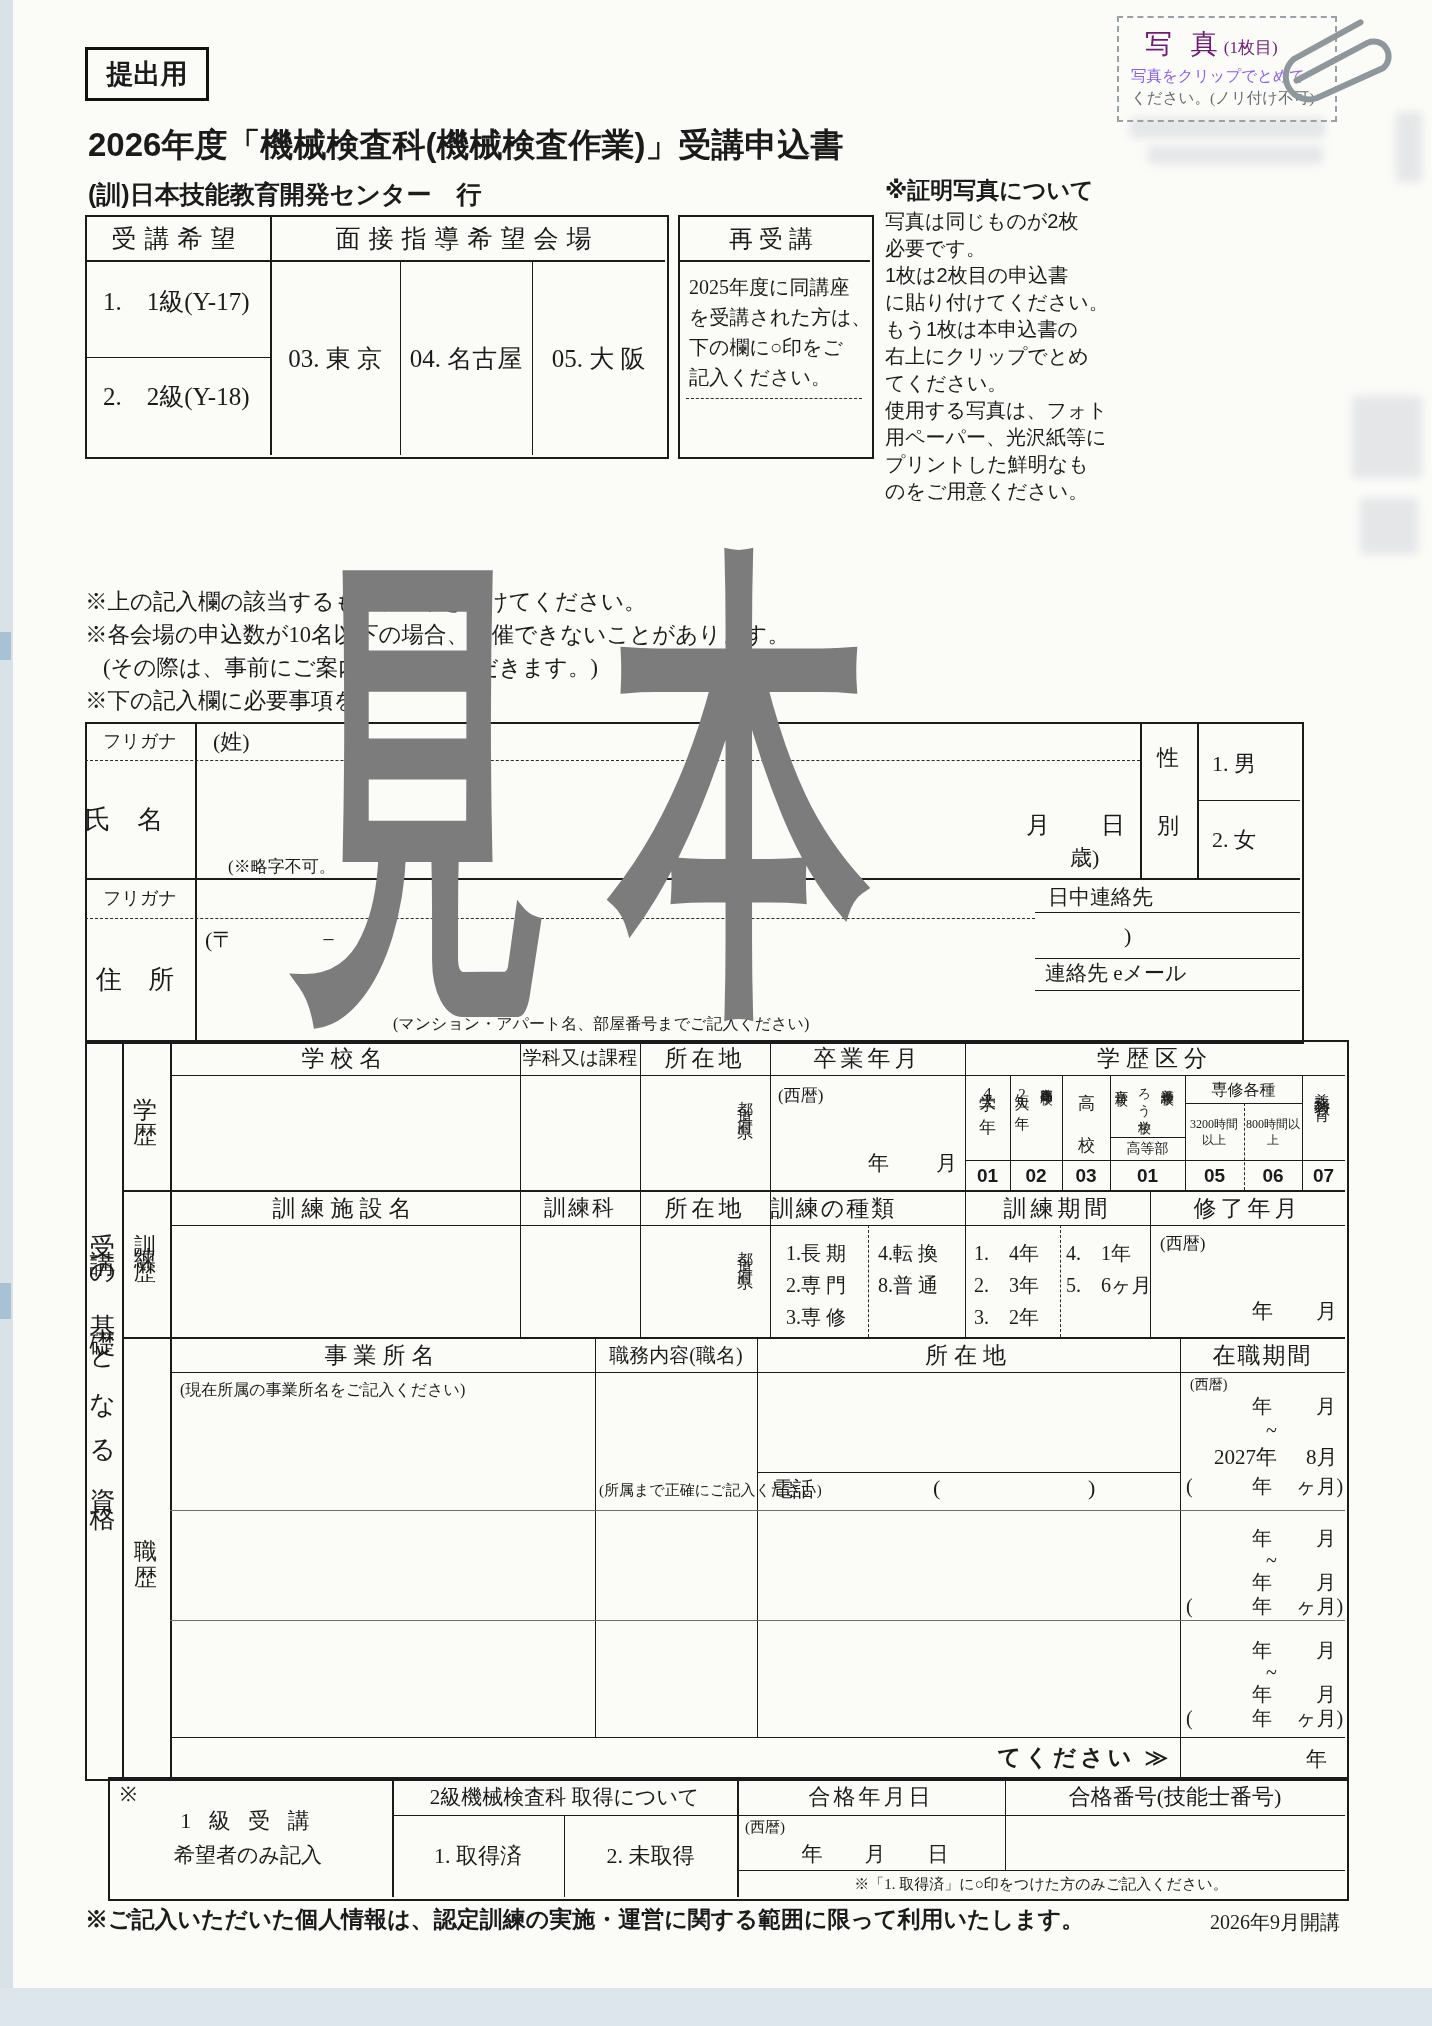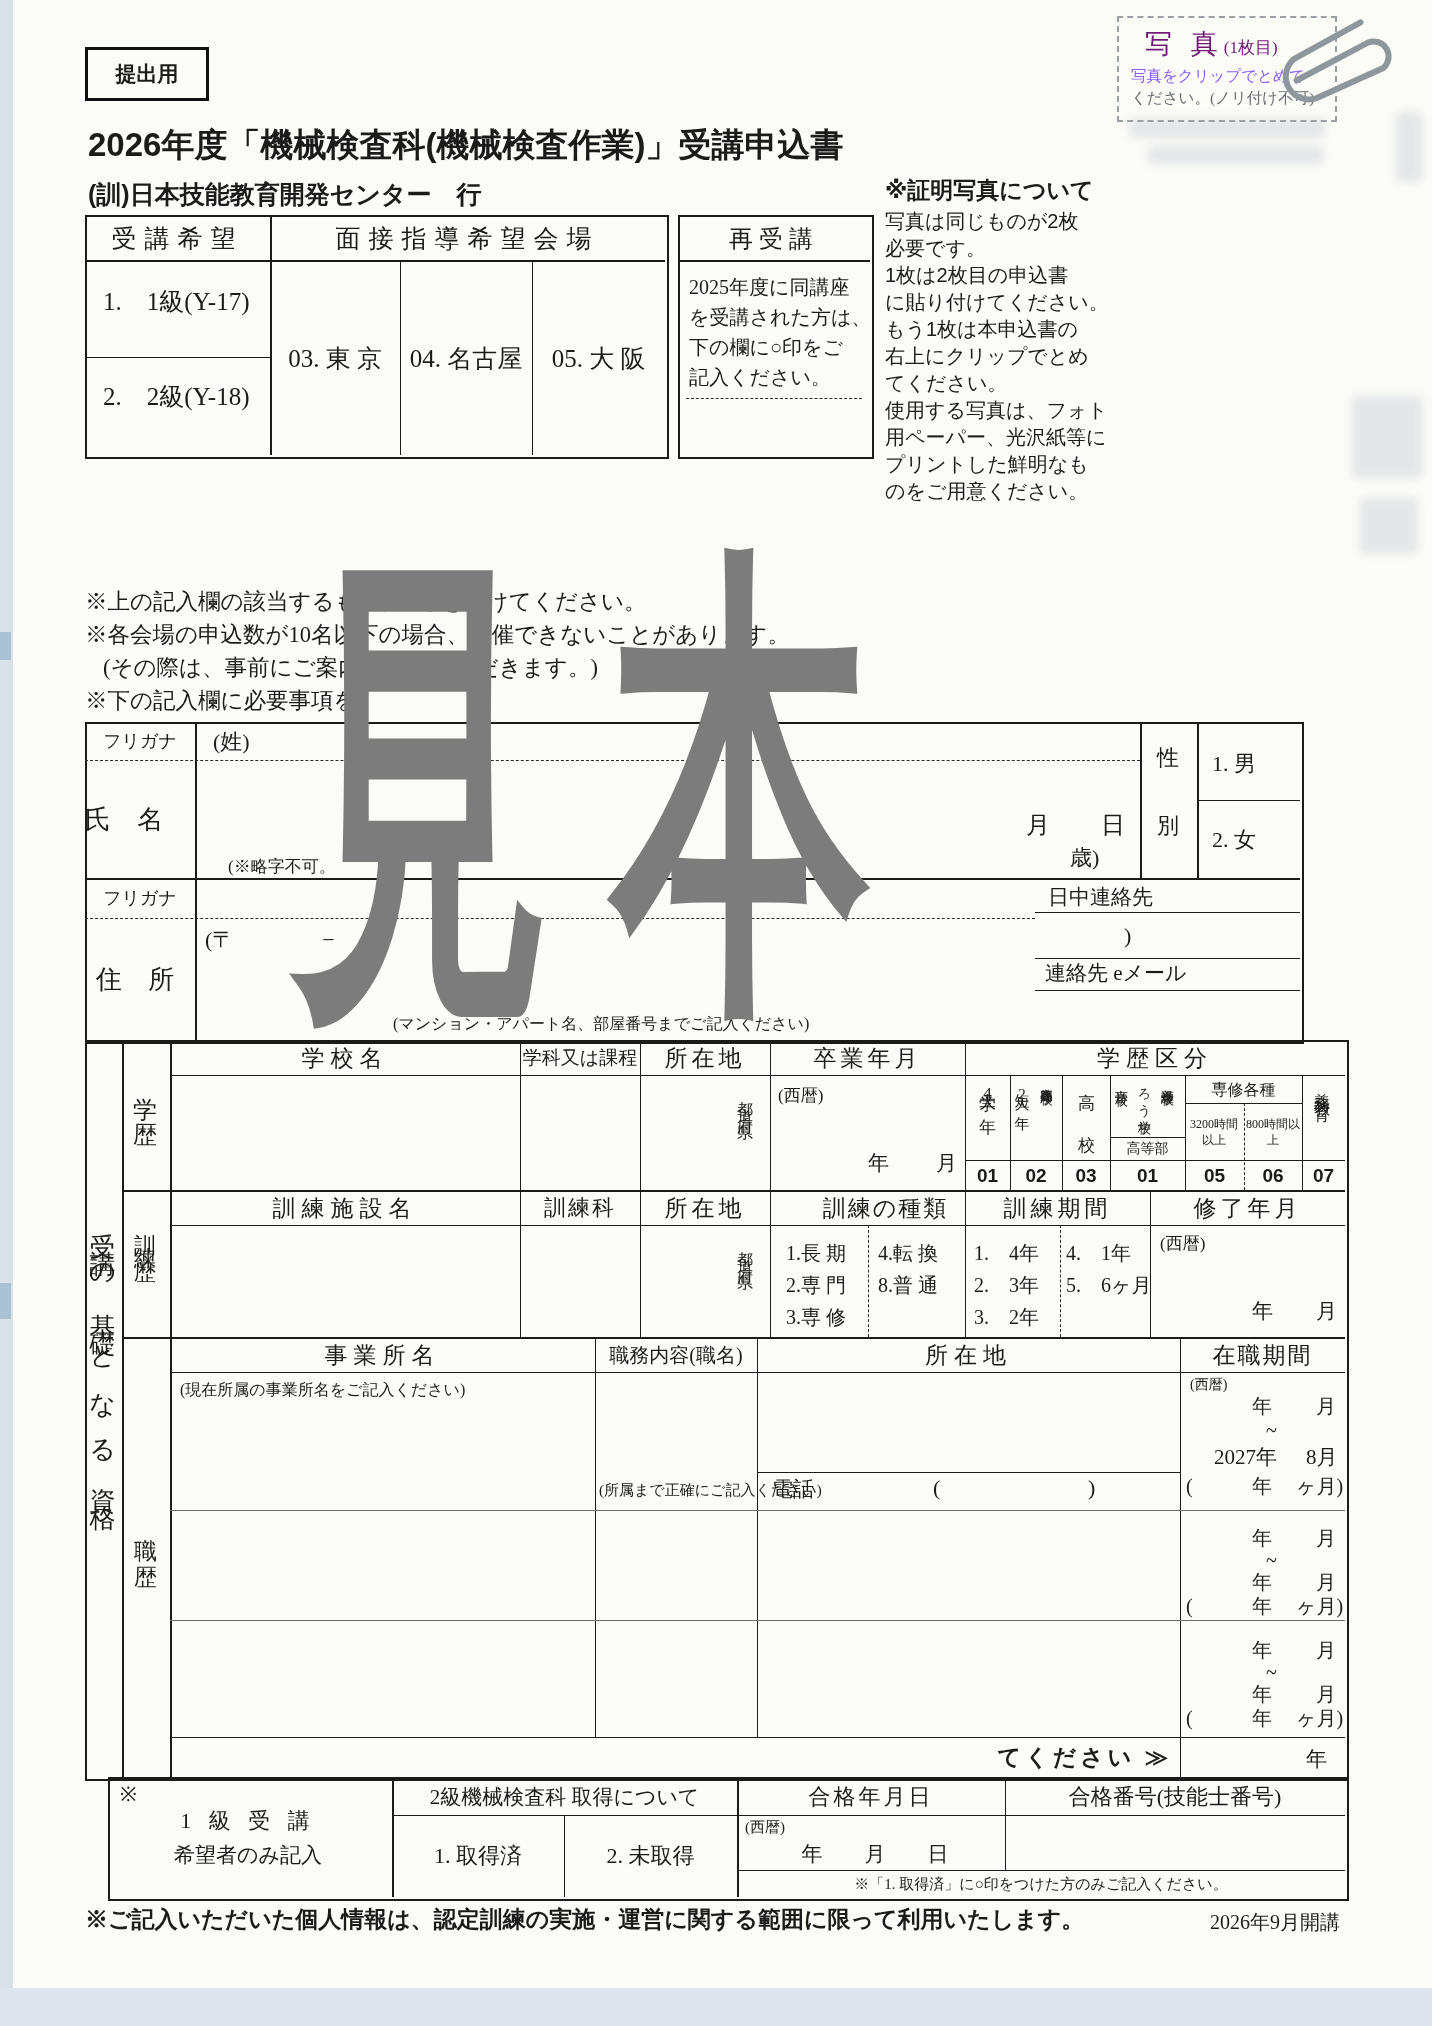--- a/index.html
+++ b/index.html
@@ -31,21 +31,21 @@
   <div class="strip" style="left:0;top:0;width:13px;height:2026px;opacity:.75"></div>
   <div class="strip" style="left:0;top:632px;width:11px;height:28px;background:#a9c1d4"></div>
   <div class="strip" style="left:0;top:1283px;width:11px;height:36px;background:#a9c1d4"></div>
   <div class="strip" style="left:0;top:1988px;width:1432px;height:38px;background:#dde6ec"></div>
   <div class="ghost" style="left:1130px;top:118px;width:195px;height:20px"></div>
   <div class="ghost" style="left:1148px;top:146px;width:175px;height:18px"></div>
   <div class="ghost" style="left:1396px;top:112px;width:26px;height:70px"></div>
   <div class="ghost" style="left:1352px;top:396px;width:70px;height:82px"></div>
   <div class="ghost" style="left:1360px;top:498px;width:58px;height:56px"></div>
 
-  <div class="c g b" style="left:85px;top:47px;width:118px;height:48px;border:3px solid #111;font-size:21px">
+  <div class="c g b" style="left:85px;top:47px;width:118px;height:48px;border:3px solid #111;font-size:27px">
       <span>提出用</span>
     </div>
 
   <div class="a" style="left:1117px;top:16px;width:216px;height:102px;border:2px dashed #99a0a6">
     <div class="a" style="left:26px;top:10px;color:#701a75;font-size:27px;letter-spacing:6px"><span>写 真</span><span style="font-size:17px;letter-spacing:0">(1枚目)</span></div>
     <div class="a" style="left:12px;top:48px;color:#8b5cf6;font-size:15.5px">写真をクリップでとめて</div>
     <div class="a" style="left:12px;top:70px;color:#666c71;font-size:15.5px">ください。(ノリ付け不可)</div>
   </div>
   <svg class="a" style="left:1286px;top:12px;transform:rotate(14deg)" width="120" height="104" viewBox="0 0 120 104">
     <path d="M16 80 L76 26 a15 15 0 0 1 21 21 L40 92 a23 23 0 0 1 -32 -32 L64 8" fill="none" stroke="#8e979c" stroke-width="6" stroke-linecap="round"></path>
@@ -192,21 +192,21 @@
   <div class="vl w1" style="left:520px;top:1190px;height:147px"></div>
   <div class="vl w1" style="left:640px;top:1190px;height:147px"></div>
   <div class="vl w1" style="left:770px;top:1190px;height:147px"></div>
   <div class="vl w1" style="left:965px;top:1190px;height:147px"></div>
   <div class="vl w1" style="left:1150px;top:1190px;height:147px"></div>
   <div class="dv" style="left:868px;top:1225px;height:112px;border-left-width:1.5px"></div>
   <div class="dv" style="left:1060px;top:1225px;height:112px;border-left-width:1.5px"></div>
   <div class="c" style="left:170px;top:1192px;width:350px;height:32px;font-size:23px;letter-spacing:6px">訓練施設名</div>
   <div class="c" style="left:520px;top:1192px;width:120px;height:32px;font-size:22px;letter-spacing:2px">訓練科</div>
   <div class="c" style="left:640px;top:1192px;width:130px;height:32px;font-size:23px;letter-spacing:4px">所在地</div>
-  <div class="c" style="left:788px;top:1192px;width:195px;height:32px;font-size:23px;letter-spacing:2px">訓練の種類</div>
+  <div class="c" style="left:736px;top:1192px;width:195px;height:32px;font-size:23px;letter-spacing:2px">訓練の種類</div>
   <div class="c" style="left:965px;top:1192px;width:185px;height:32px;font-size:23px;letter-spacing:4px">訓練期間</div>
   <div class="c" style="left:1150px;top:1192px;width:195px;height:32px;font-size:23px;letter-spacing:4px">修了年月</div>
   <div class="a vt" style="left:737px;top:1238px;font-size:16px;letter-spacing:8px">都道府県</div>
   <div class="a" style="left:786px;top:1237px;font-size:20px;line-height:32px">
     <div>1.長 期</div>
     <div>2.専 門</div>
     <div>3.専 修</div>
   </div>
   <div class="a" style="left:878px;top:1237px;font-size:20px;line-height:32px">
     <div>4.転 換</div>

